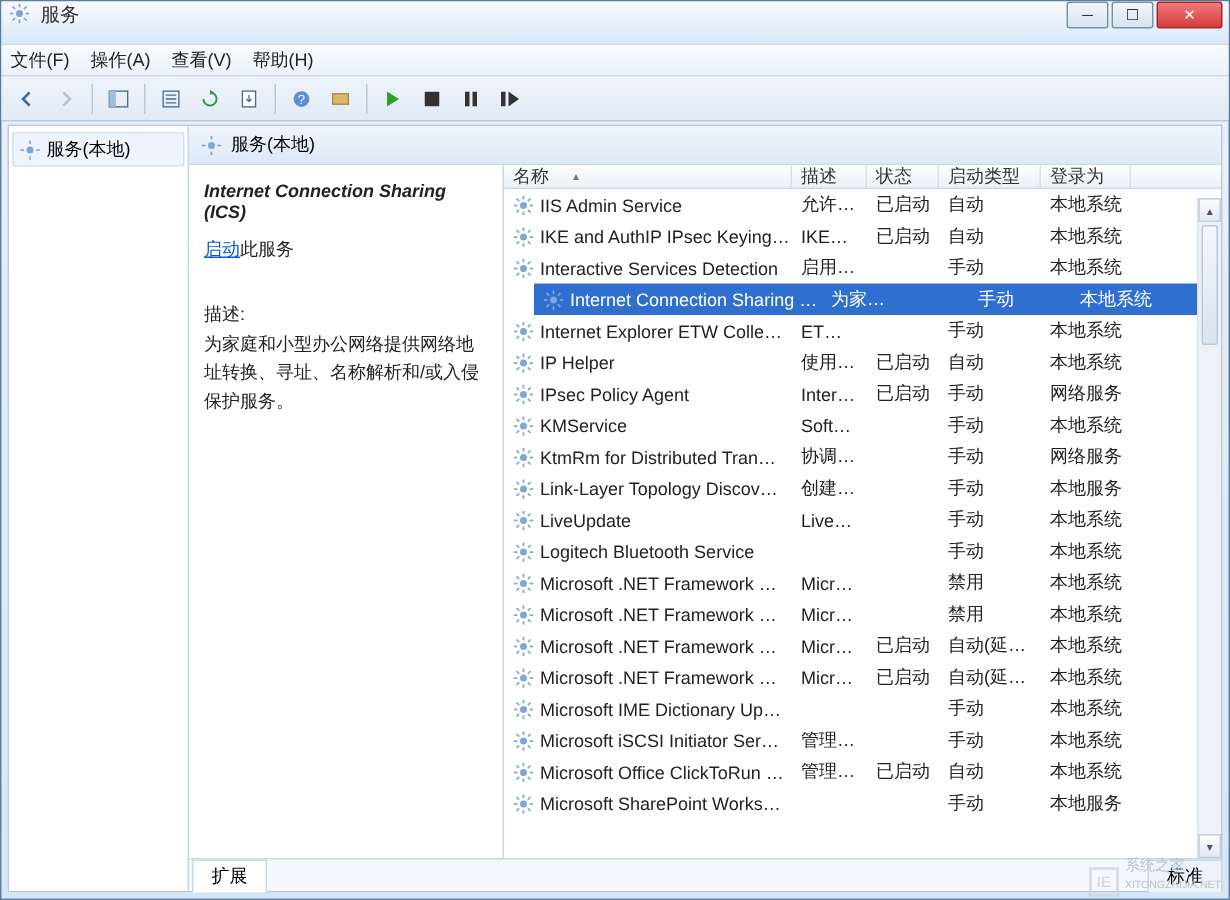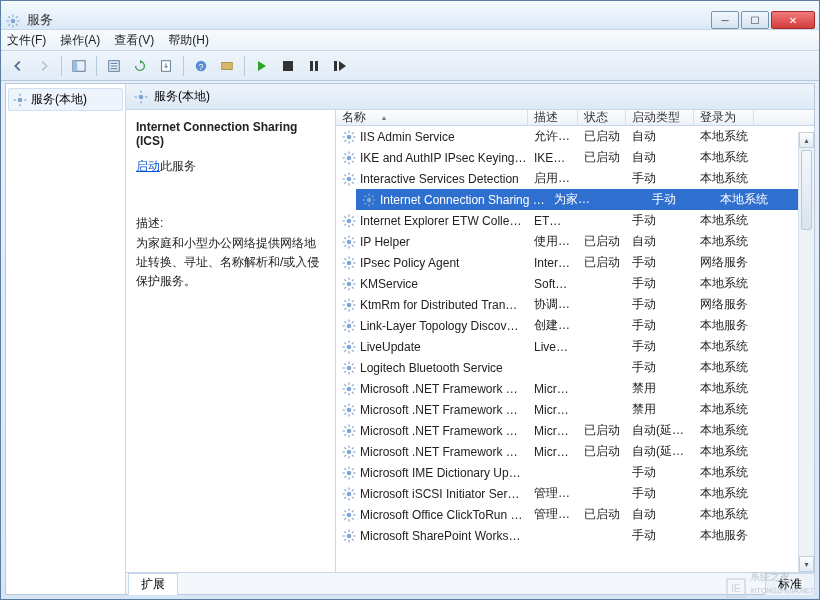--- a/index.html
+++ b/index.html
@@ -1,38 +1,38 @@
 <!DOCTYPE html>
 <html><head>
 <meta charset="utf-8">
 <style>
 * { box-sizing: border-box; margin: 0; padding: 0; }
 body { font-family: "Microsoft YaHei", "Segoe UI", Tahoma, sans-serif; font-size: 12px; background: #fff; overflow: hidden; }
 .window { width: 820px; height: 600px; border: 1px solid #5a7ea3; background: linear-gradient(#eaf2fb, #d7e6f7); display: flex; flex-direction: column; }
-.titlebar { height: 28px; display: flex; align-items: flex-end; padding: 0 4px; background: linear-gradient(#f6fafe, #dae9f8); }
+.titlebar { height: 28px; display: flex; align-items: flex-start; padding: 0 4px; background: linear-gradient(#f6fafe, #dae9f8); }
 .titlebar .gear { width: 16px; height: 16px; margin-right: 6px; display:flex; align-items:center; justify-content:center; }
 .titlebar .title { flex: 1; color: #333; font-size: 13px; }
 .win-btns { display: flex; gap: 2px; }
 .win-btn { width: 28px; height: 18px; border: 1px solid #7a93ac; background: linear-gradient(#f2f6fb,#d6e4f2); display: flex; align-items: center; justify-content: center; font-size: 10px; color: #333; border-radius: 2px; }
 .win-btn.close { width: 44px; background: linear-gradient(#f07b7b,#d43c3c); border-color:#a52a2a; color: #fff; }
 .menubar { height: 22px; background: linear-gradient(#f8fbfd,#eaf2fa); display: flex; align-items: center; padding: 0 6px; gap: 14px; border-top: 1px solid #c9d8e8; border-bottom: 1px solid #c9d8e8; }
 .menubar span { color: #222; cursor: default; }
 .toolbar { height: 30px; background: linear-gradient(#eef4fb,#e1ebf6); display: flex; align-items: center; padding: 0 6px; gap: 4px; border-bottom: 1px solid #b8c9db; }
 .tbtn { width: 22px; height: 22px; border: 1px solid transparent; display: flex; align-items: center; justify-content: center; border-radius: 2px; }
 .tsep { width: 1px; height: 20px; background: #b8c9db; margin: 0 2px; }
 .body { flex: 1; display: flex; background: #fff; border: 1px solid #b8c9db; margin: 2px 4px 4px 4px; min-height: 0; }
 .tree { width: 120px; border-right: 1px solid #c9d8e8; background: #fff; padding: 4px 2px; }
 .tree-item { display: flex; align-items: center; gap: 4px; padding: 2px 4px; background: #eef4fb; border: 1px solid #cfe0f2; border-radius: 2px; }
 .main { flex: 1; display: flex; flex-direction: column; min-height: 0; }
 .main-header { height: 26px; background: linear-gradient(#eef4fb,#dde9f6); display: flex; align-items: center; padding: 0 8px; gap: 6px; border-bottom: 1px solid #c9d8e8; }
 .main-body { flex: 1; display: flex; min-height: 0; }
 .detail-pane { width: 210px; border-right: 1px solid #c9d8e8; padding: 10px 10px; font-size: 12px; color: #222; }
-.detail-pane h3 { font-size: 12px; font-weight: bold; margin-bottom: 10px; }
+.detail-pane h3 { font-size: 12px; font-weight: bold; margin-bottom: 10px; font-style: italic; }
 .detail-pane a { color: #0b57d0; text-decoration: underline; cursor: pointer; }
-.detail-pane .desc-label { margin-top: 40px; }
+.detail-pane .desc-label { margin-top: 26px; }
 .detail-pane .desc-text { margin-top: 2px; line-height: 1.6; }
 .list-pane { flex: 1; display: flex; flex-direction: column; min-height: 0; position: relative; }
 .cols { display: flex; height: 16px; background: linear-gradient(#fdfdfe,#ebf1f8); border-bottom: 1px solid #c9d8e8; }
 .col { border-right: 1px solid #d6e1ee; padding: 3px 6px; font-size: 12px; color: #333; display:flex; align-items:center; gap:4px; }
 .col.sorted::after { content:"▴"; font-size:8px; color:#6b7c8e; margin-left:12px;}
 .c-name { width: 192px; }
 .c-desc { width: 50px; }
 .c-status { width: 48px; }
 .c-startup { width: 68px; }
 .c-logon { width: 60px; }

